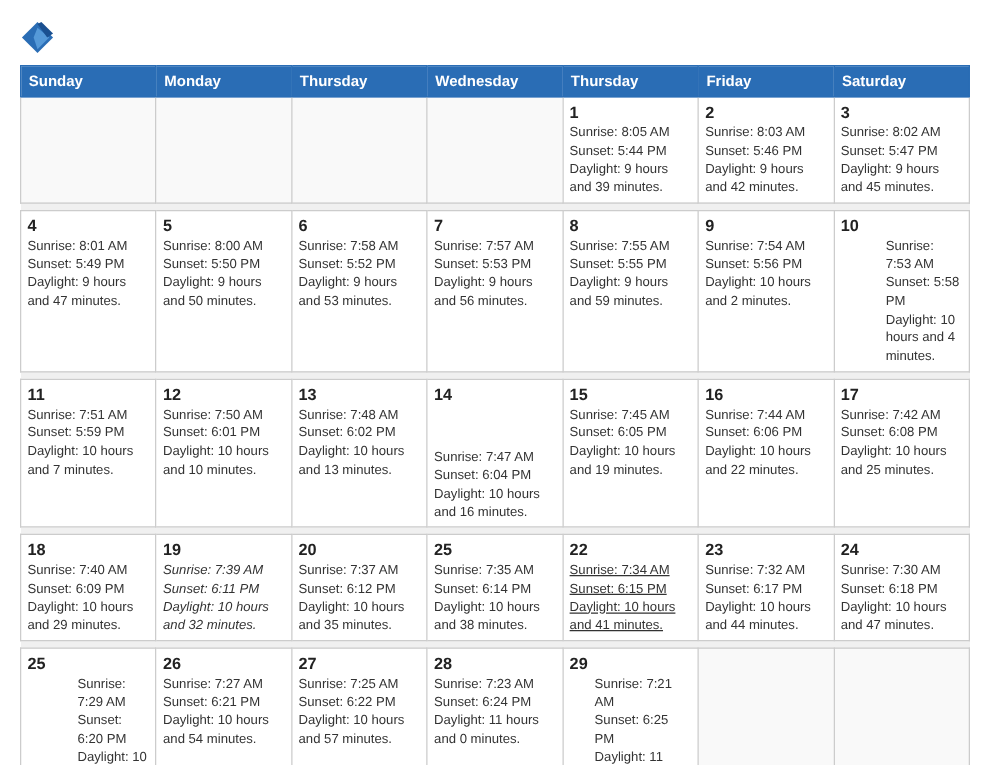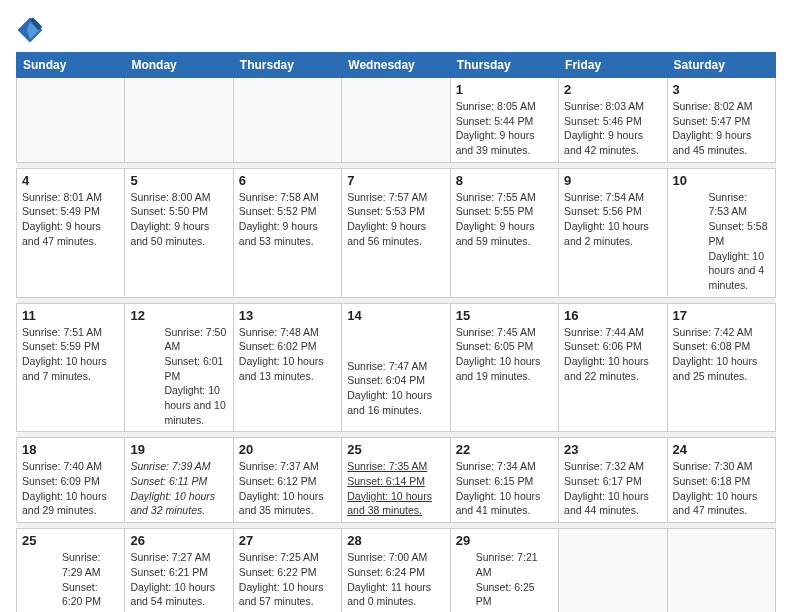--- a/index.html
+++ b/index.html
@@ -204,21 +204,21 @@
       </tr>
       <tr>
         <td>
           <span class="day-number">11</span>
           <div class="day-info" style="white-space: pre-line;">Sunrise: 7:51 AM
 Sunset: 5:59 PM
 Daylight: 10 hours and 7 minutes.</div>
         </td>
         <td>
           <span class="day-number">12</span>
-          <div class="day-info" style="white-space: pre-line; margin-left: 34px;">Sunrise: 7:50 AM
+          <div class="day-info" style="white-space: pre-line;">Sunrise: 7:50 AM
 Sunset: 6:01 PM
 Daylight: 10 hours and 10 minutes.</div>
         </td>
         <td>
           <span class="day-number">13</span>
           <div class="day-info" style="white-space: pre-line;">Sunrise: 7:48 AM
 Sunset: 6:02 PM
 Daylight: 10 hours and 13 minutes.</div>
         </td>
         <td>
@@ -263,27 +263,27 @@
 Daylight: 10 hours and 32 minutes.</div>
         </td>
         <td>
           <span class="day-number">20</span>
           <div class="day-info" style="white-space: pre-line;">Sunrise: 7:37 AM
 Sunset: 6:12 PM
 Daylight: 10 hours and 35 minutes.</div>
         </td>
         <td>
           <span class="day-number">25</span>
-          <div class="day-info" style="white-space: pre-line; text-decoration: underline;">Sunrise: 7:35 AM
+          <div class="day-info" style="white-space: pre-line;">Sunrise: 7:35 AM
 Sunset: 6:14 PM
 Daylight: 10 hours and 38 minutes.</div>
         </td>
         <td>
           <span class="day-number">22</span>
-          <div class="day-info" style="white-space: pre-line;">Sunrise: 7:34 AM
+          <div class="day-info" style="white-space: pre-line; text-decoration: underline;">Sunrise: 7:34 AM
 Sunset: 6:15 PM
 Daylight: 10 hours and 41 minutes.</div>
         </td>
         <td>
           <span class="day-number">23</span>
           <div class="day-info" style="white-space: pre-line;">Sunrise: 7:32 AM
 Sunset: 6:17 PM
 Daylight: 10 hours and 44 minutes.</div>
         </td>
         <td>
@@ -310,21 +310,21 @@
 Daylight: 10 hours and 54 minutes.</div>
         </td>
         <td>
           <span class="day-number">27</span>
           <div class="day-info" style="white-space: pre-line;">Sunrise: 7:25 AM
 Sunset: 6:22 PM
 Daylight: 10 hours and 57 minutes.</div>
         </td>
         <td>
           <span class="day-number">28</span>
-          <div class="day-info" style="white-space: pre-line;">Sunrise: 7:00 AM
+          <div class="day-info" style="white-space: pre-line;">Sunrise: 7:23 AM
 Sunset: 6:24 PM
 Daylight: 11 hours and 0 minutes.</div>
         </td>
         <td>
           <span class="day-number">29</span>
           <div class="day-info" style="white-space: pre-line; margin-left: 20px;">Sunrise: 7:21 AM
 Sunset: 6:25 PM
 Daylight: 11 hours and 3 minutes.</div>
         </td>
         <td class="empty"></td>

